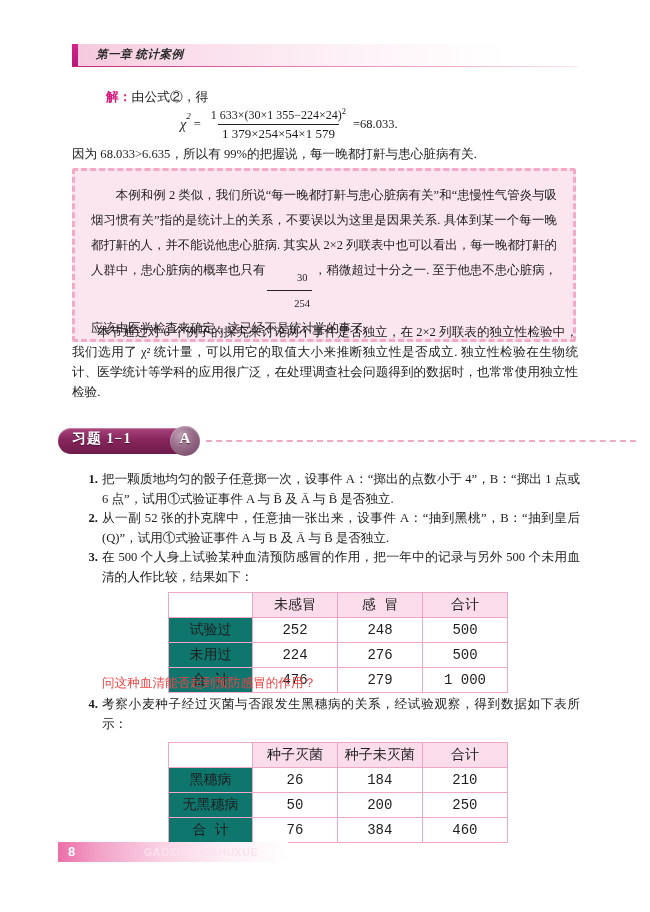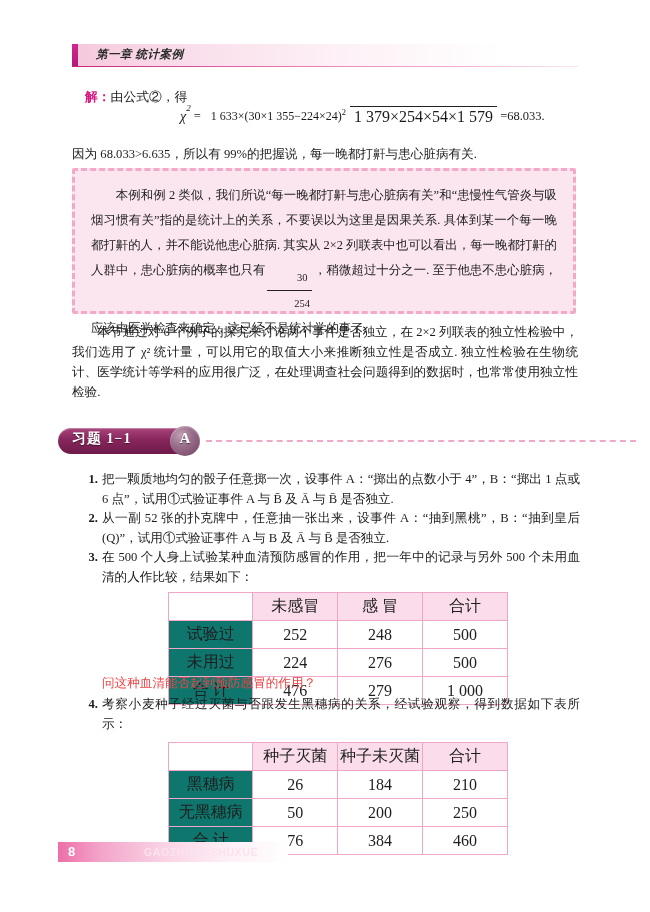--- a/index.html
+++ b/index.html
@@ -35,43 +35,43 @@
     position:absolute;left:72px;top:66px;width:506px;height:1.3px;
     background:linear-gradient(90deg,#c9227f 0%,#e87db4 45%,#f3b9d5 80%,#fbe5f0 100%);
   }
 
   
   .ptext{
     position:absolute;
     font-size:12.6px;line-height:19px;color:#ef4444;
     text-align:justify;
   }
-  .solve-line{position:absolute;left:85px;top:89px;font-size:12.8px;}
+  .solve-line{position:absolute;left:106px;top:89px;font-size:12.8px;}
   .solve-key{color:#d6187f;font-weight:bold;}
 
   
   .formula{
     position:absolute;left:180px;top:106px;
     font-size:12.5px;
     display:flex;align-items:center;
     font-family:"Liberation Serif","DejaVu Serif",serif;
     text-align:center;
   }
   .chi{font-style:italic;position:relative;font-size:14px;}
   .chi sup{font-size:9px;position:relative;top:-4px;}
-  .frac{display:inline-flex;flex-direction:row;align-items:center;margin:0 3px;vertical-align:middle;}
+  .frac{display:inline-flex;flex-direction:column;align-items:center;margin:0 3px;vertical-align:middle;}
   .frac .num{padding:0 4px 1px 4px;font-size:12px;white-space:nowrap;}
-  .frac .den{padding:1px 4px 0 4px;font-size:16px;border-top:1.1px solid #222;white-space:nowrap;}
+  .frac .den{padding:1px 4px 0 4px;font-size:13px;border-top:1.1px solid #222;white-space:nowrap;}
   .sup2{font-size:8.5px;vertical-align:super;}
 
   .line-because{position:absolute;left:72px;top:146px;width:510px;font-size:12.6px;}
 
   
   .notebox{
-    position:absolute;left:72px;top:168px;width:504px;height:146px;
+    position:absolute;left:72px;top:168px;width:504px;height:174px;
     background:#fbe6ef;
     border:3px dashed #f3a9c8;
     box-sizing:border-box;
     border-radius:2px;
   }
   .notebox-inner{
     padding:12px 16px 0 16px;
     font-size:12.4px;line-height:25px;
     color:#1d1d1d;text-align:justify;
     font-family:"Liberation Serif","DejaVu Serif",serif;
@@ -123,22 +123,22 @@
   }
   .ex .num{
     position:absolute;left:0;top:0;width:18px;text-align:right;
     font-weight:bold;font-size:12.6px;
   }
   .ex .txt{display:block;margin-left:22px;}
 
   
   .tbl{
     position:absolute;border-collapse:collapse;
-    font-size:16px;
-    font-family:Liberation Serif, serif;
+    font-size:14px;
+    font-family:Liberation Mono, monospace;
   }
   .tbl td{
     border:1px solid #f0a6c6;
     text-align:center;
     padding:3px 2px;
     height:17px;
     color:#1d1d1d;
   }
   .tbl tr:first-child td{background:#fadcea;}
   .tbl td.rowhead{background:#0f766e;}

